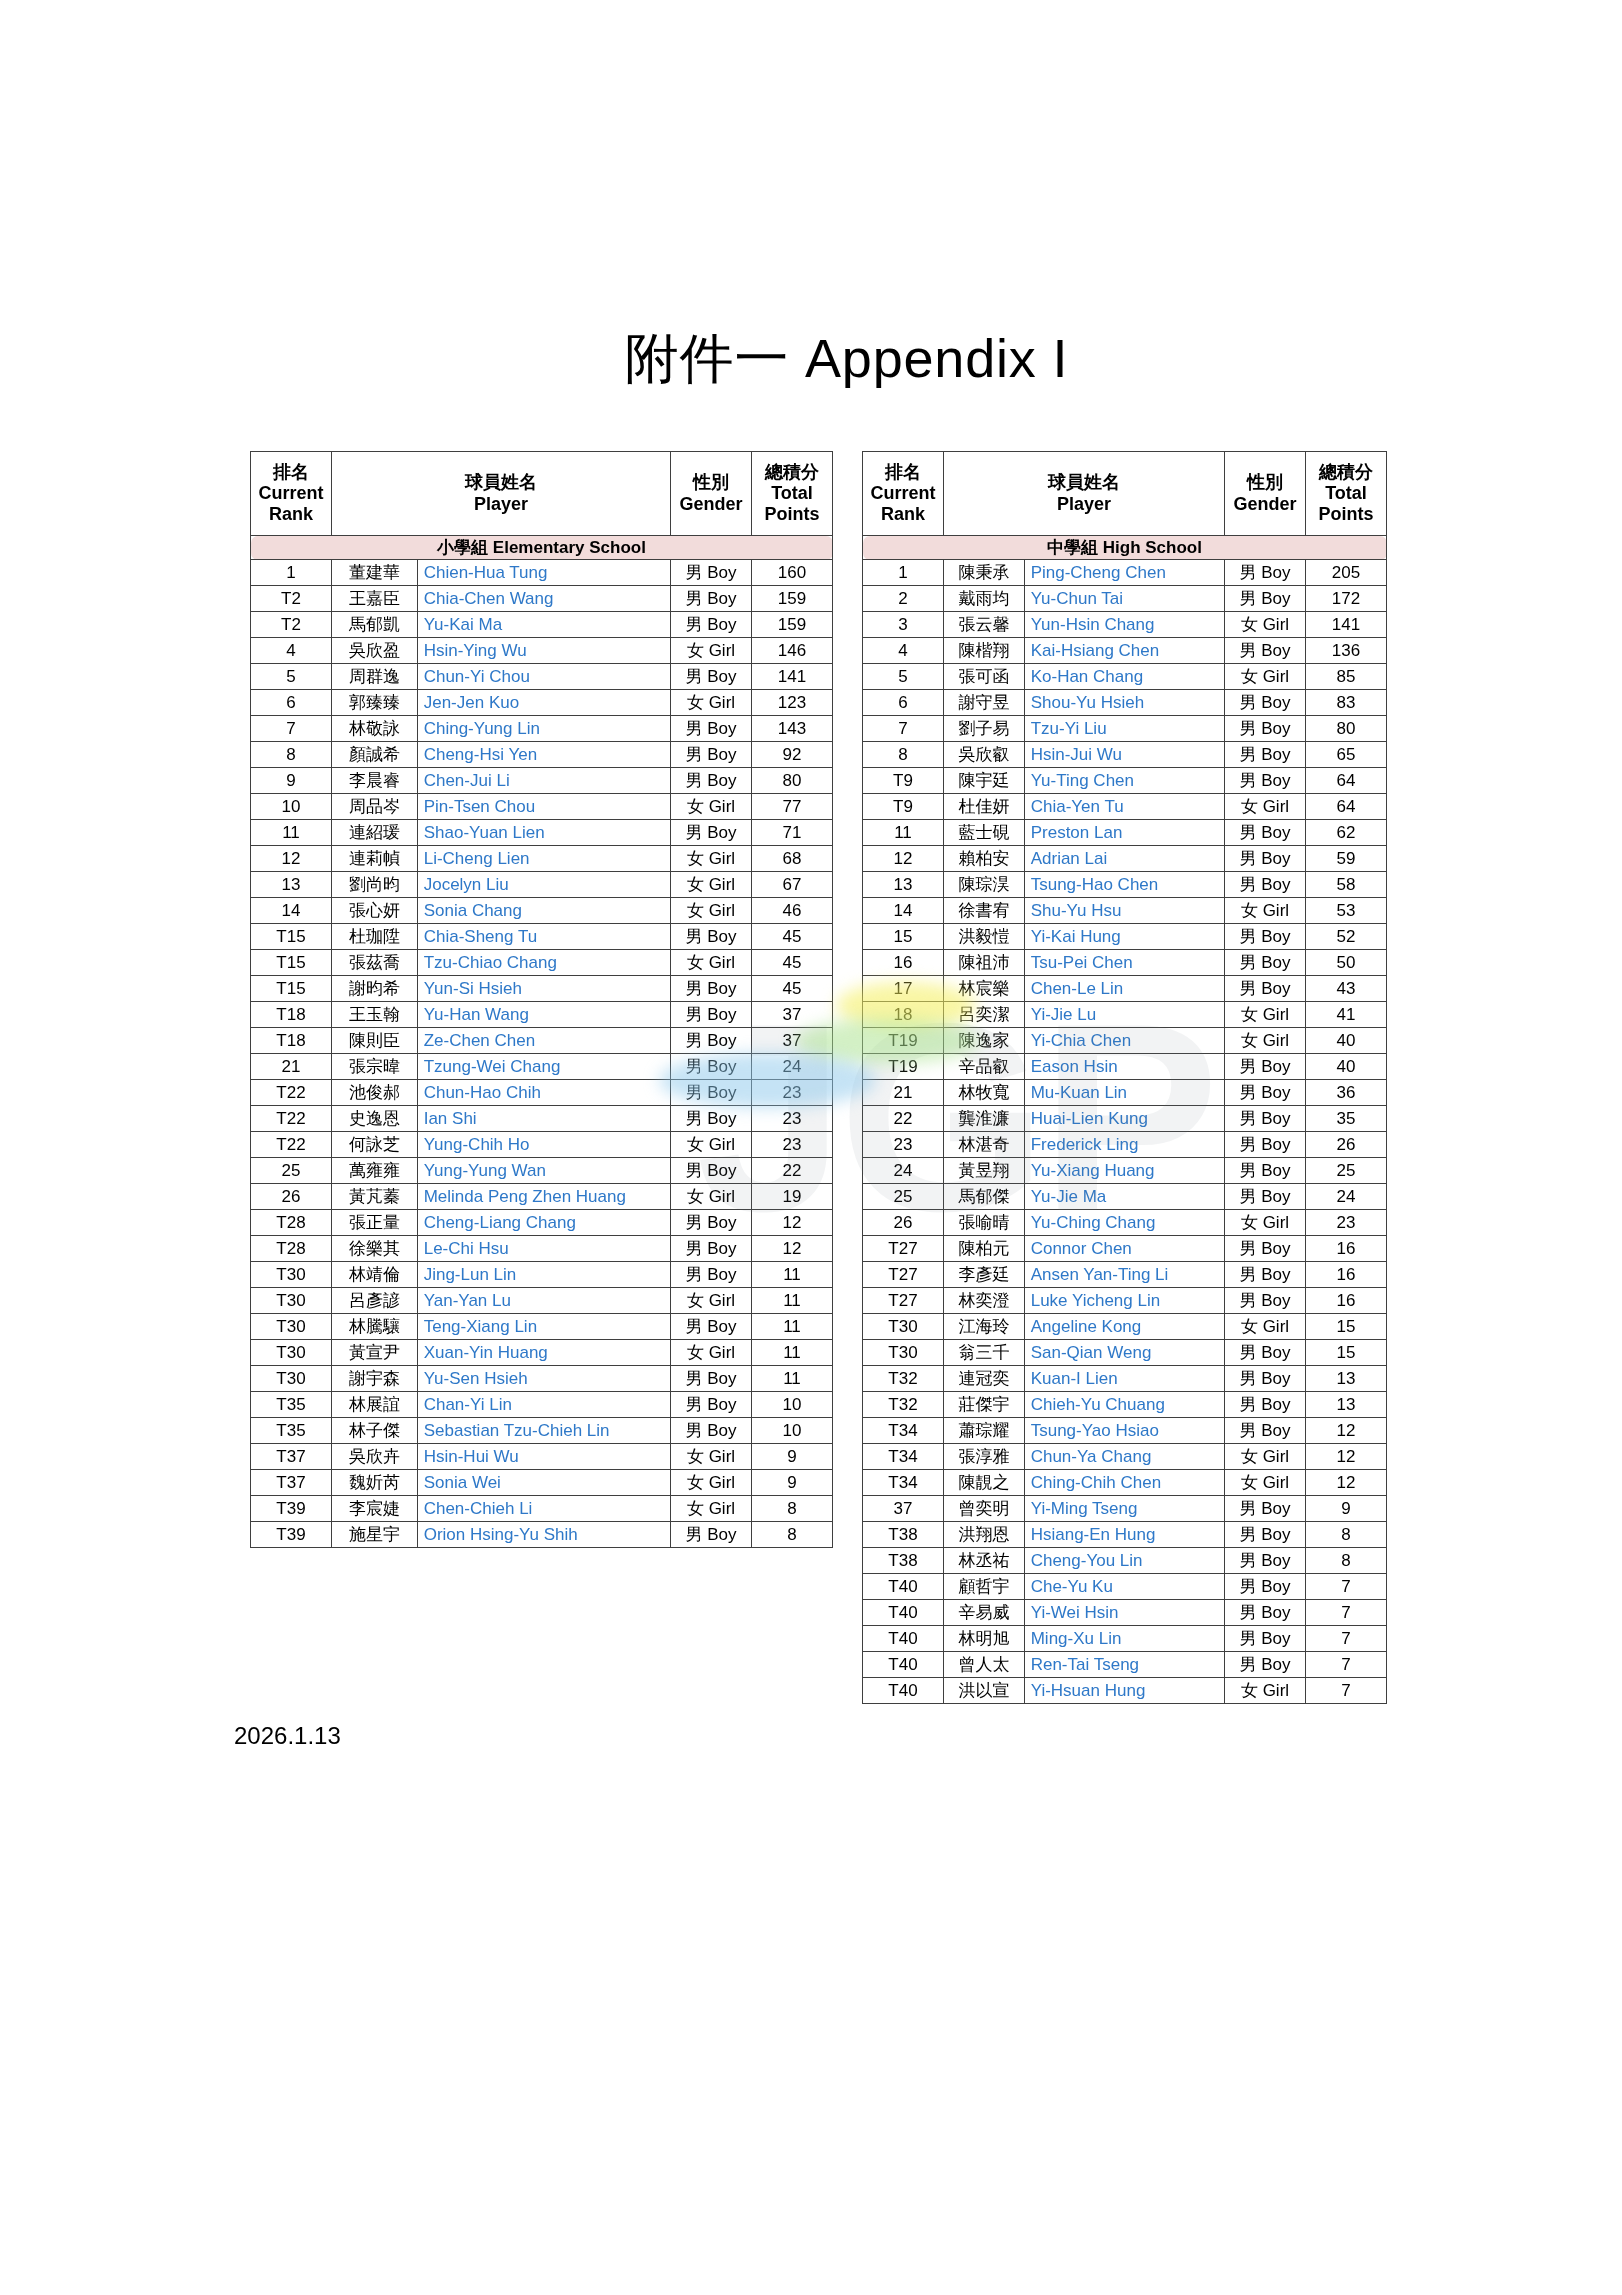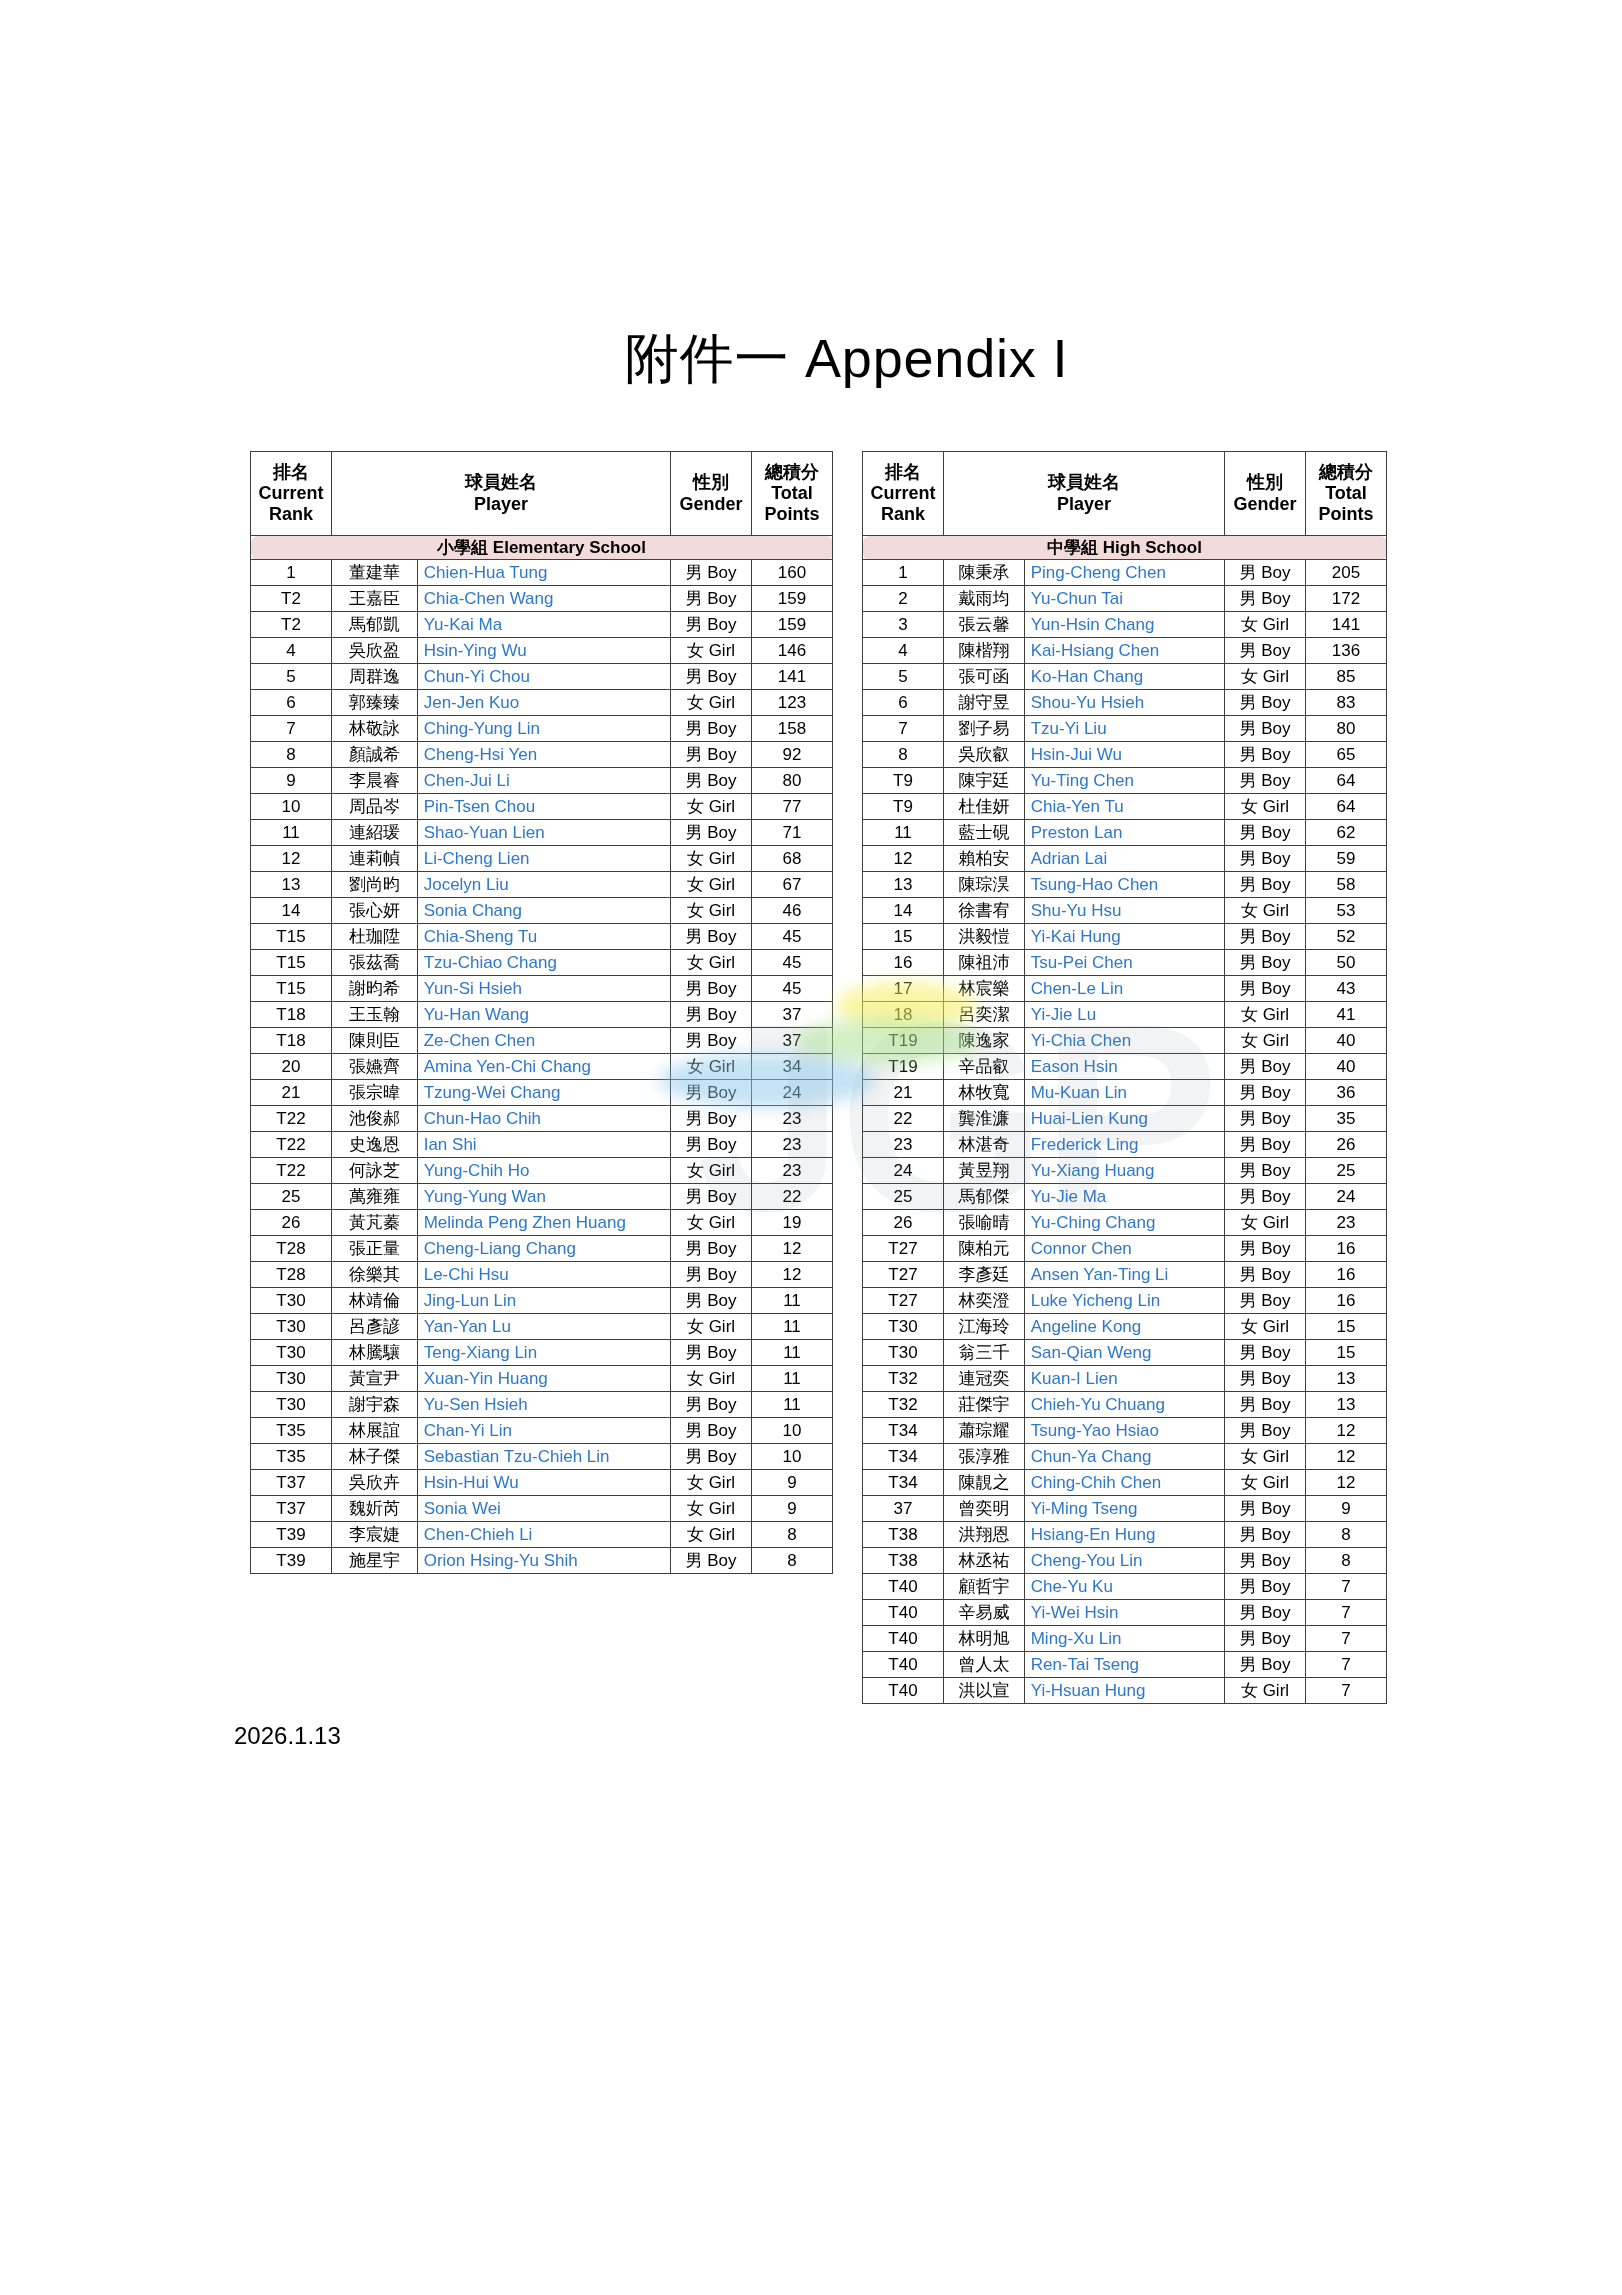--- a/index.html
+++ b/index.html
@@ -127,21 +127,21 @@
         <td class="zh">郭臻臻</td>
         <td class="en">Jen-Jen Kuo</td>
         <td class="gender">女 Girl</td>
         <td class="points">123</td>
       </tr>
       <tr>
         <td class="rank">7</td>
         <td class="zh">林敬詠</td>
         <td class="en">Ching-Yung Lin</td>
         <td class="gender">男 Boy</td>
-        <td class="points">158</td>
+        <td class="points">143</td>
       </tr>
       <tr>
         <td class="rank">8</td>
         <td class="zh">顏誠希</td>
         <td class="en">Cheng-Hsi Yen</td>
         <td class="gender">男 Boy</td>
         <td class="points">92</td>
       </tr>
       <tr>
         <td class="rank">9</td>
@@ -212,27 +212,20 @@
         <td class="en">Yu-Han Wang</td>
         <td class="gender">男 Boy</td>
         <td class="points">37</td>
       </tr>
       <tr>
         <td class="rank">T18</td>
         <td class="zh">陳則臣</td>
         <td class="en">Ze-Chen Chen</td>
         <td class="gender">男 Boy</td>
         <td class="points">37</td>
-      </tr>
-      <tr>
-        <td class="rank">20</td>
-        <td class="zh">張嬿齊</td>
-        <td class="en">Amina Yen-Chi Chang</td>
-        <td class="gender">女 Girl</td>
-        <td class="points">34</td>
       </tr>
       <tr>
         <td class="rank">21</td>
         <td class="zh">張宗暐</td>
         <td class="en">Tzung-Wei Chang</td>
         <td class="gender">男 Boy</td>
         <td class="points">24</td>
       </tr>
       <tr>
         <td class="rank">T22</td>

